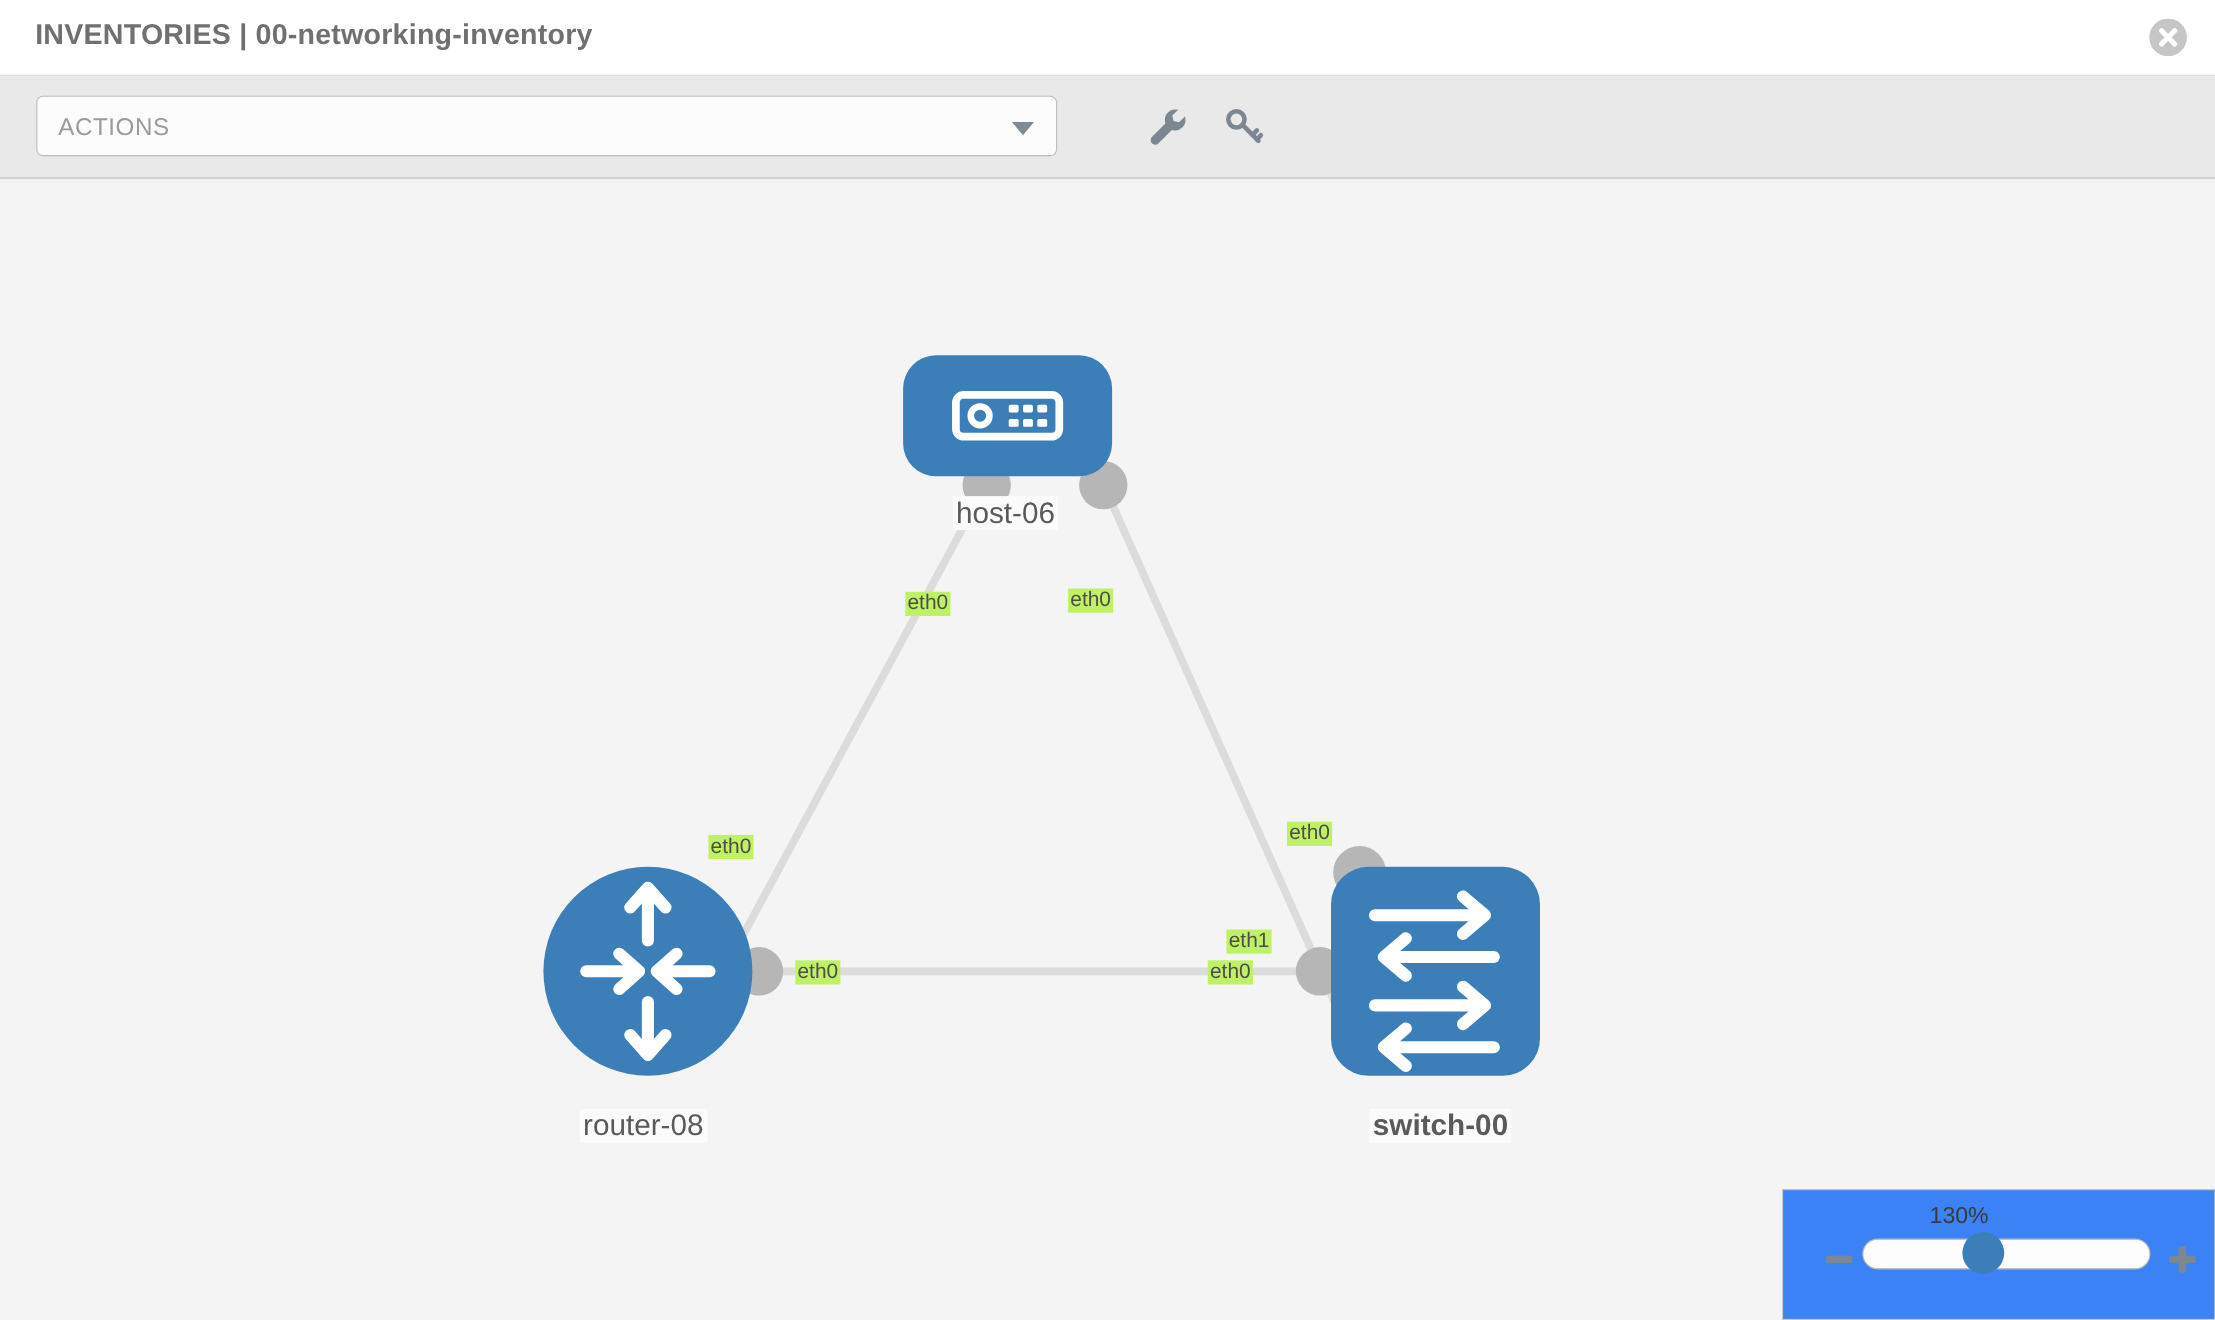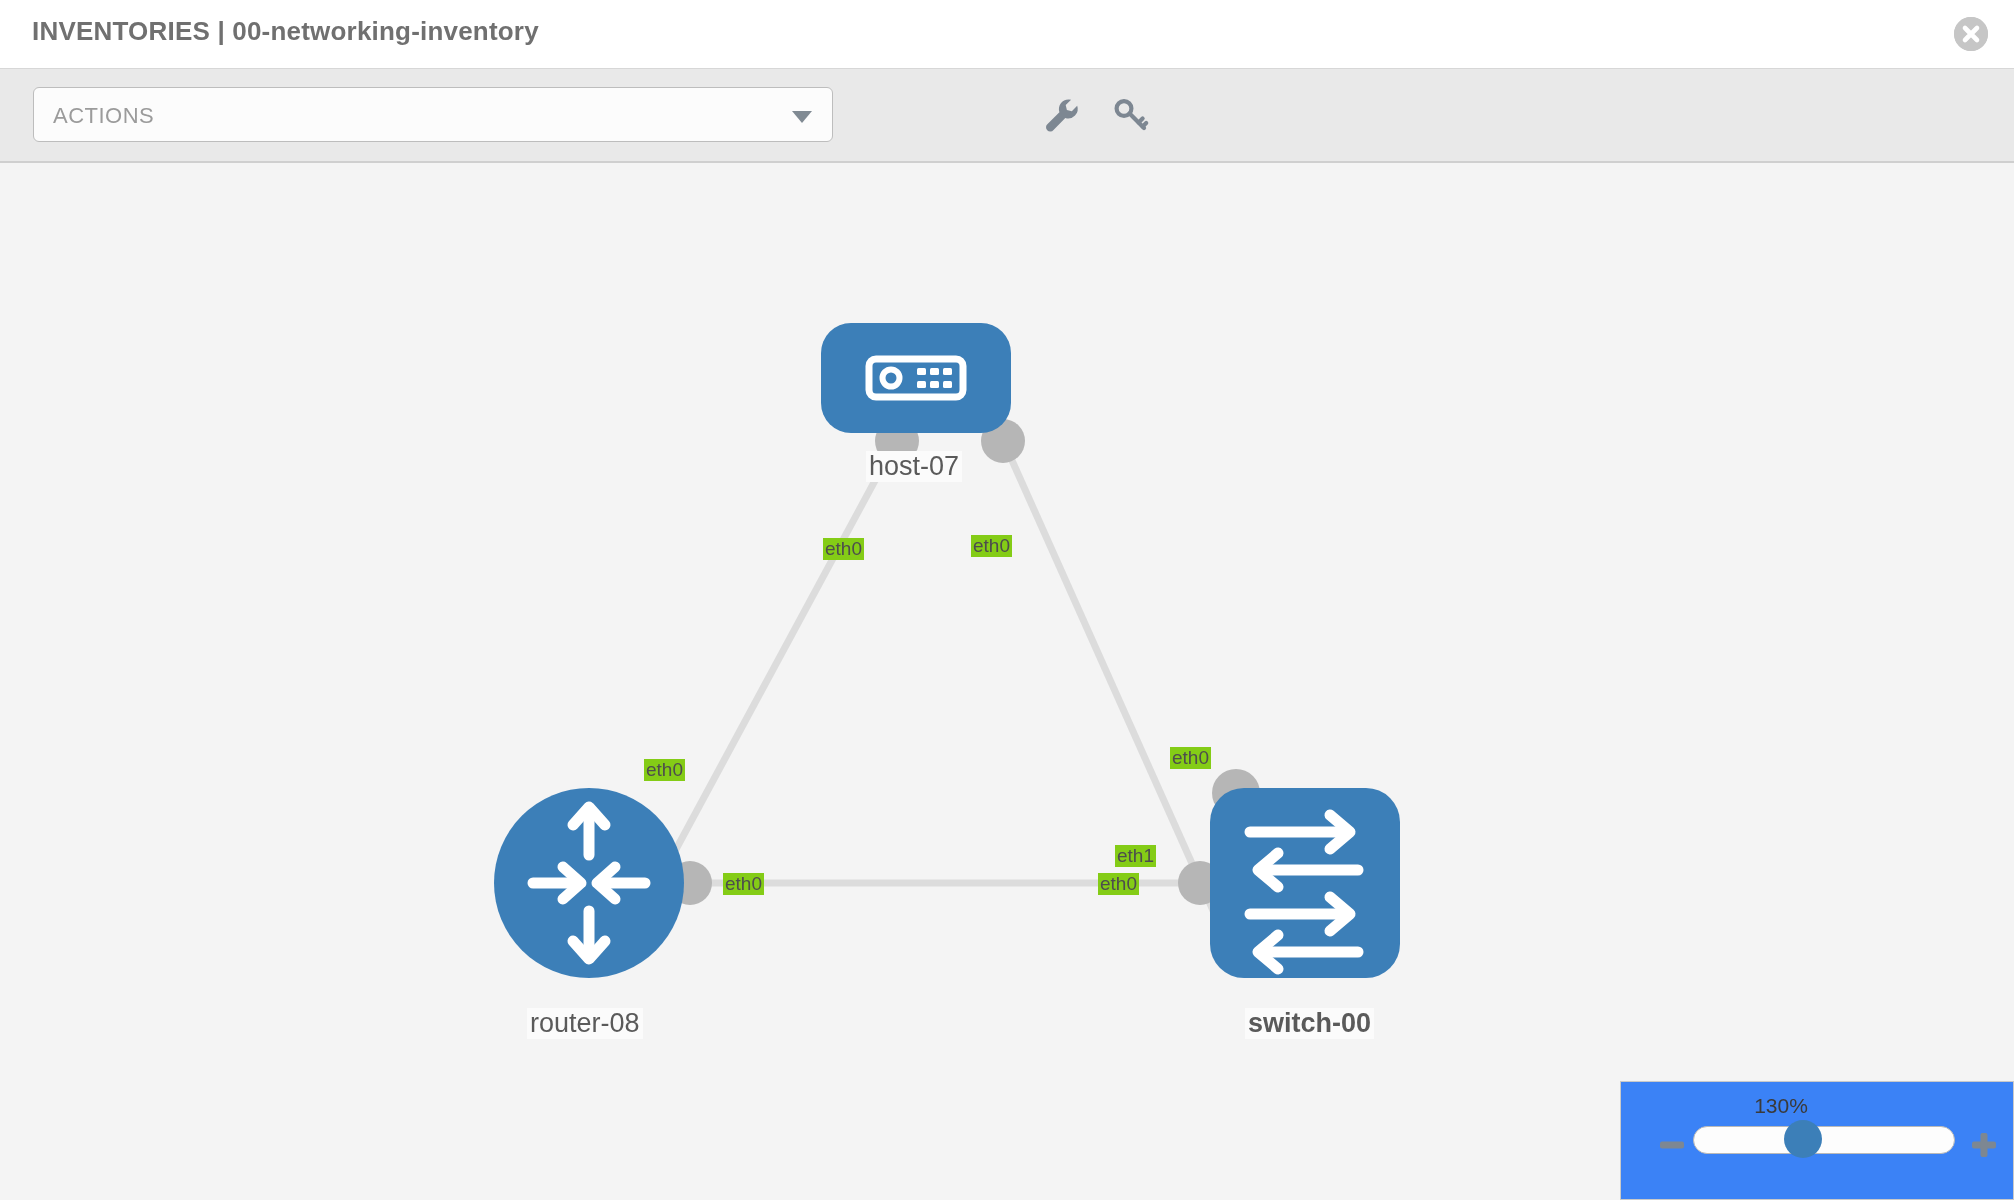--- a/index.html
+++ b/index.html
@@ -34,21 +34,21 @@
 
   
   .toolbar {
     position: absolute; top: 69px; left: 0;
     width: 2014px; height: 94px;
     background: #e9e9e9;
     border-bottom: 2px solid #cfcfcf;
   }
   .actions-select {
     position: absolute; left: 33px; top: 18px;
-    width: 800px; height: 55px;
+    width: 928px; height: 55px;
     background: #fcfcfc;
     border: 1px solid #bdbdbd;
     border-radius: 6px;
     cursor: pointer;
   }
   .actions-select .sel-label {
     position: absolute; left: 19px; top: 15px;
     font-size: 22px; color: #9b9b9b; letter-spacing: 0.5px;
   }
   .caret {
@@ -95,21 +95,21 @@
     color: #5a5a5a;
     background: #fbfbfb;
     white-space: nowrap;
     padding: 0 3px;
     line-height: 1.15;
   }
   .port-label {
     position: absolute;
     font-size: 19px;
     color: #4d4d4d;
-    background: #84cc16;
+    background: #bef264;
     white-space: nowrap;
     padding: 0 2px;
     line-height: 1.15;
   }
 
   
   .zoom-panel {
     position: absolute;
     left: 1620px; top: 1081px;
     width: 394px; height: 119px;
@@ -253,21 +253,21 @@
     </svg>
 
     <div class="port-label" style="left:823px; top:375px;">eth0</div>
     <div class="port-label" style="left:971px; top:372px;">eth0</div>
     <div class="port-label" style="left:644px; top:596px;">eth0</div>
     <div class="port-label" style="left:1170px; top:584px;">eth0</div>
     <div class="port-label" style="left:723px; top:710px;">eth0</div>
     <div class="port-label" style="left:1098px; top:710px;">eth0</div>
     <div class="port-label" style="left:1115px; top:682px;">eth1</div>
 
-    <div class="node-label" style="left:866px; top:288px;">host-07</div>
+    <div class="node-label" style="left:866px; top:288px;">host-06</div>
     <div class="node-label" style="left:527px; top:845px;">router-08</div>
     <div class="node-label" style="left:1245px; top:845px;font-weight:bold;">switch-00</div>
   </div>
 
   <div class="zoom-panel">
     <div class="zoom-value">130%</div>
 
     <div class="zoom-minus">
       <svg width="30" height="30" viewBox="0 0 30 30">
         <rect x="3" y="11.5" width="24" height="7" rx="2" fill="#7d8792"></rect>

